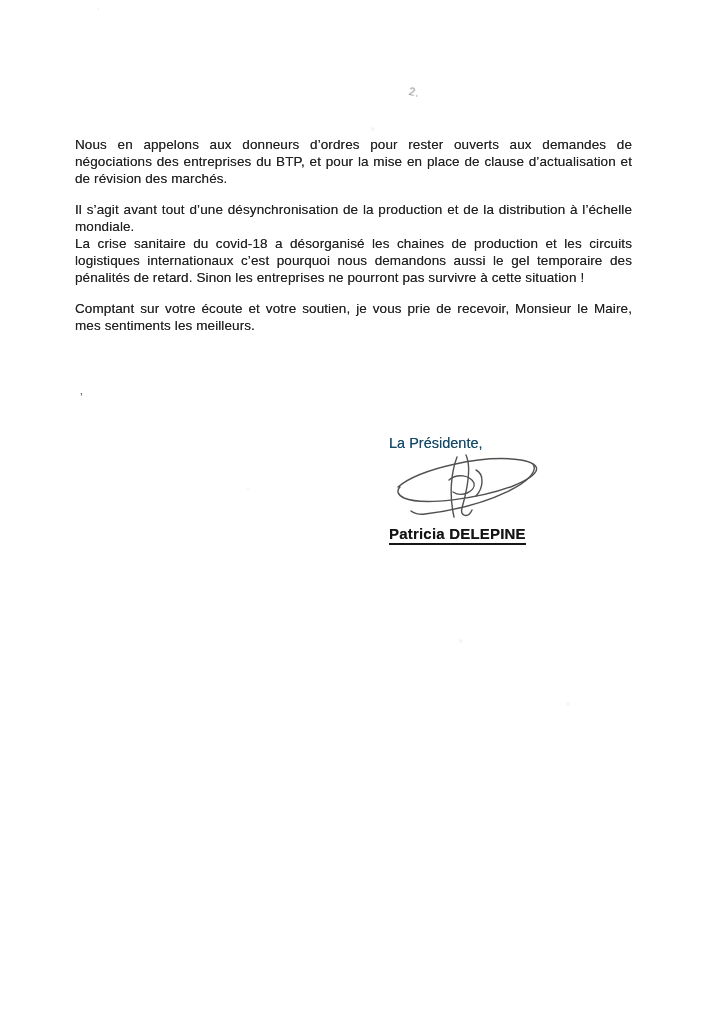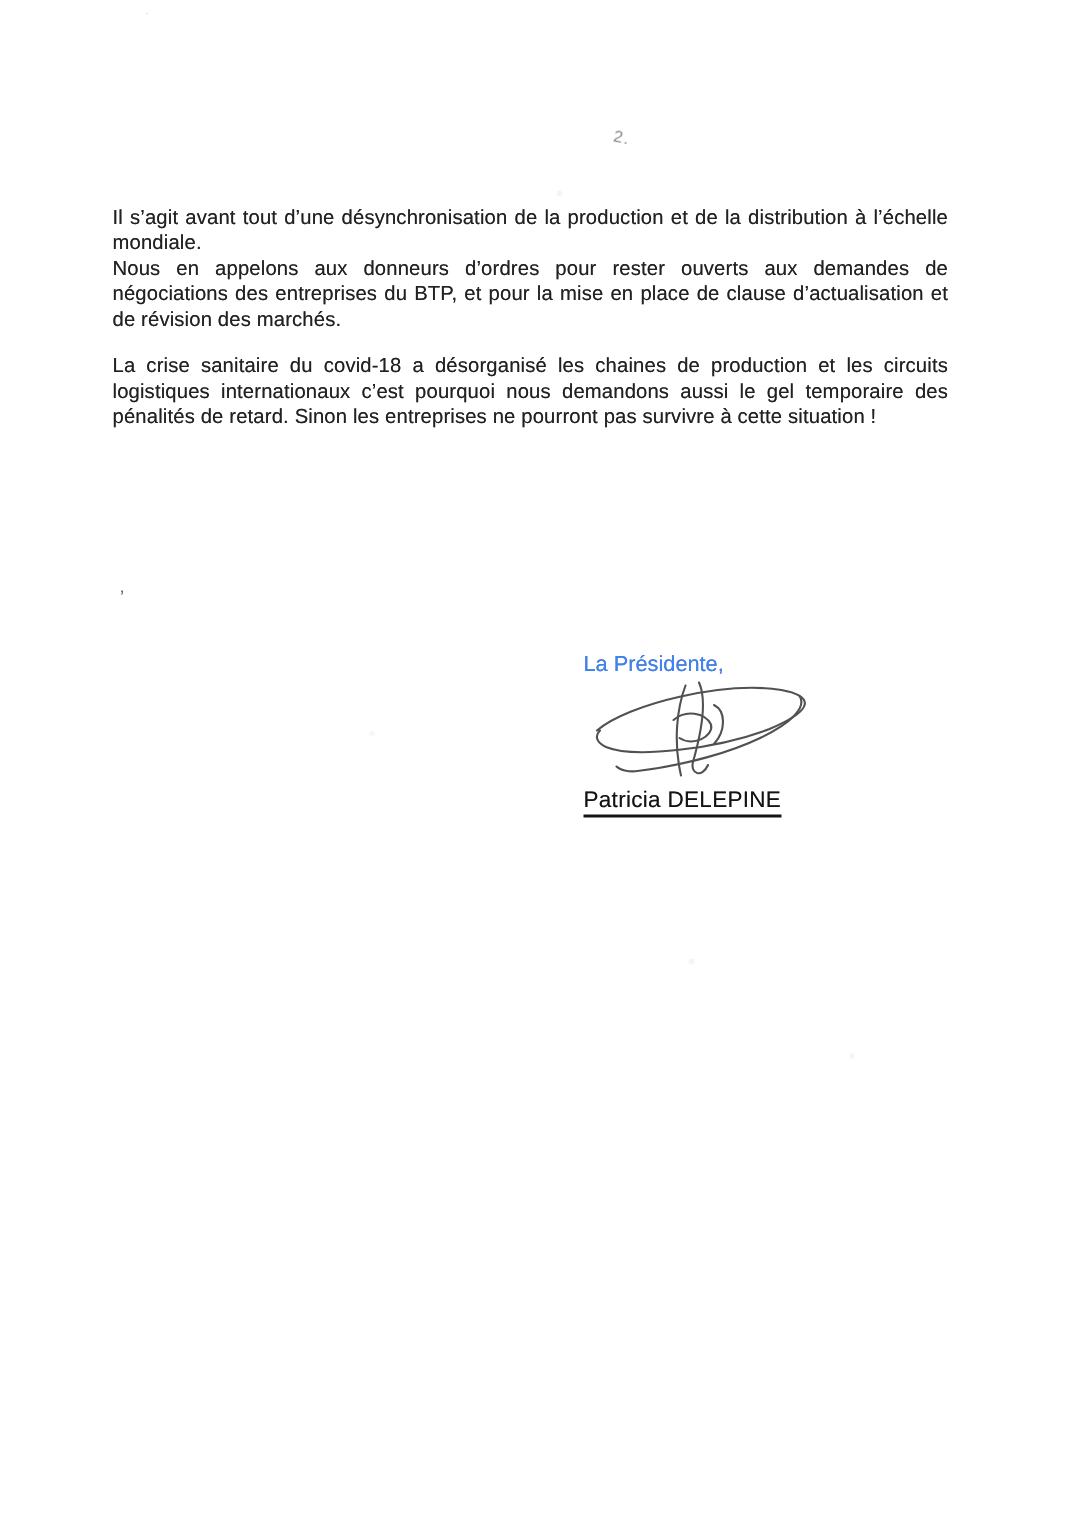--- a/index.html
+++ b/index.html
@@ -39,34 +39,34 @@
     left: 389px;
     top: 435px;
     width: 230px;
     height: 125px;
   }
   .role {
     position: absolute;
     left: 0;
     top: 0;
     font-size: 14.5px;
-    color: #3b82f6;
+    color: #0c4a6e;
     text-shadow: 0 0 0.4px rgba(0,0,0,0.5);
   }
   .signature-svg {
     position: absolute;
     left: 2px;
     top: 16px;
   }
   .signatory {
     position: absolute;
     left: 0;
     top: 90px;
     font-size: 15px;
-    font-weight: normal;
+    font-weight: bold;
     letter-spacing: 0.2px;
     color: #141414;
     border-bottom: 2px solid #161616;
     padding-bottom: 1px;
     display: inline-block;
     text-shadow: 0 0 0.4px rgba(0,0,0,0.5);
     text-align: right;
   }
   
   .page-num-smudge {
@@ -101,23 +101,24 @@
 </head>
 <body>
 
 <div class="page">
 
   <div class="noise"></div>
 
   <div class="page-num-smudge">2.</div>
 
   <div class="body-text">
+    <p class="para gap-after">Nous en appelons aux donneurs d’ordres pour rester ouverts aux demandes de négociations des entreprises du BTP, et pour la mise en place de clause d’actualisation et de révision des marchés.</p>
     <p class="para">Il s’agit avant tout d’une désynchronisation de la production et de la distribution à l’échelle mondiale.</p>
-    <p class="para gap-after">Nous en appelons aux donneurs d’ordres pour rester ouverts aux demandes de négociations des entreprises du BTP, et pour la mise en place de clause d’actualisation et de révision des marchés.</p>
     <p class="para gap-after">La crise sanitaire du covid-18 a désorganisé les chaines de production et les circuits logistiques internationaux c’est pourquoi nous demandons aussi le gel temporaire des pénalités de retard. Sinon les entreprises ne pourront pas survivre à cette situation !</p>
+    <p class="para">Comptant sur votre écoute et votre soutien, je vous prie de recevoir, Monsieur le Maire, mes sentiments les meilleurs.</p>
   </div>
 
   <div class="ink-speck">’</div>
 
   <div class="closing">
     <div class="role">La Présidente,</div>
 
     <svg class="signature-svg" width="160" height="72" viewBox="0 0 160 72" fill="none" xmlns="http://www.w3.org/2000/svg">
       <g stroke="#3f3f3f" stroke-width="1.4" stroke-linecap="round" fill="none" opacity="0.9">
 

